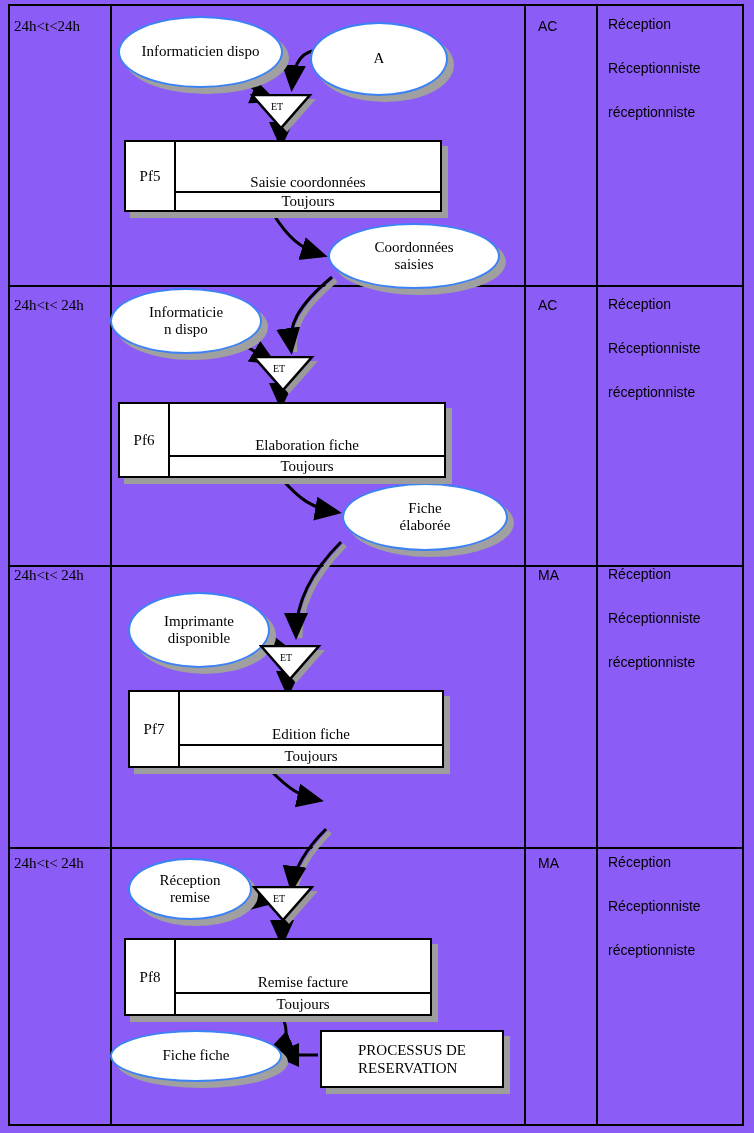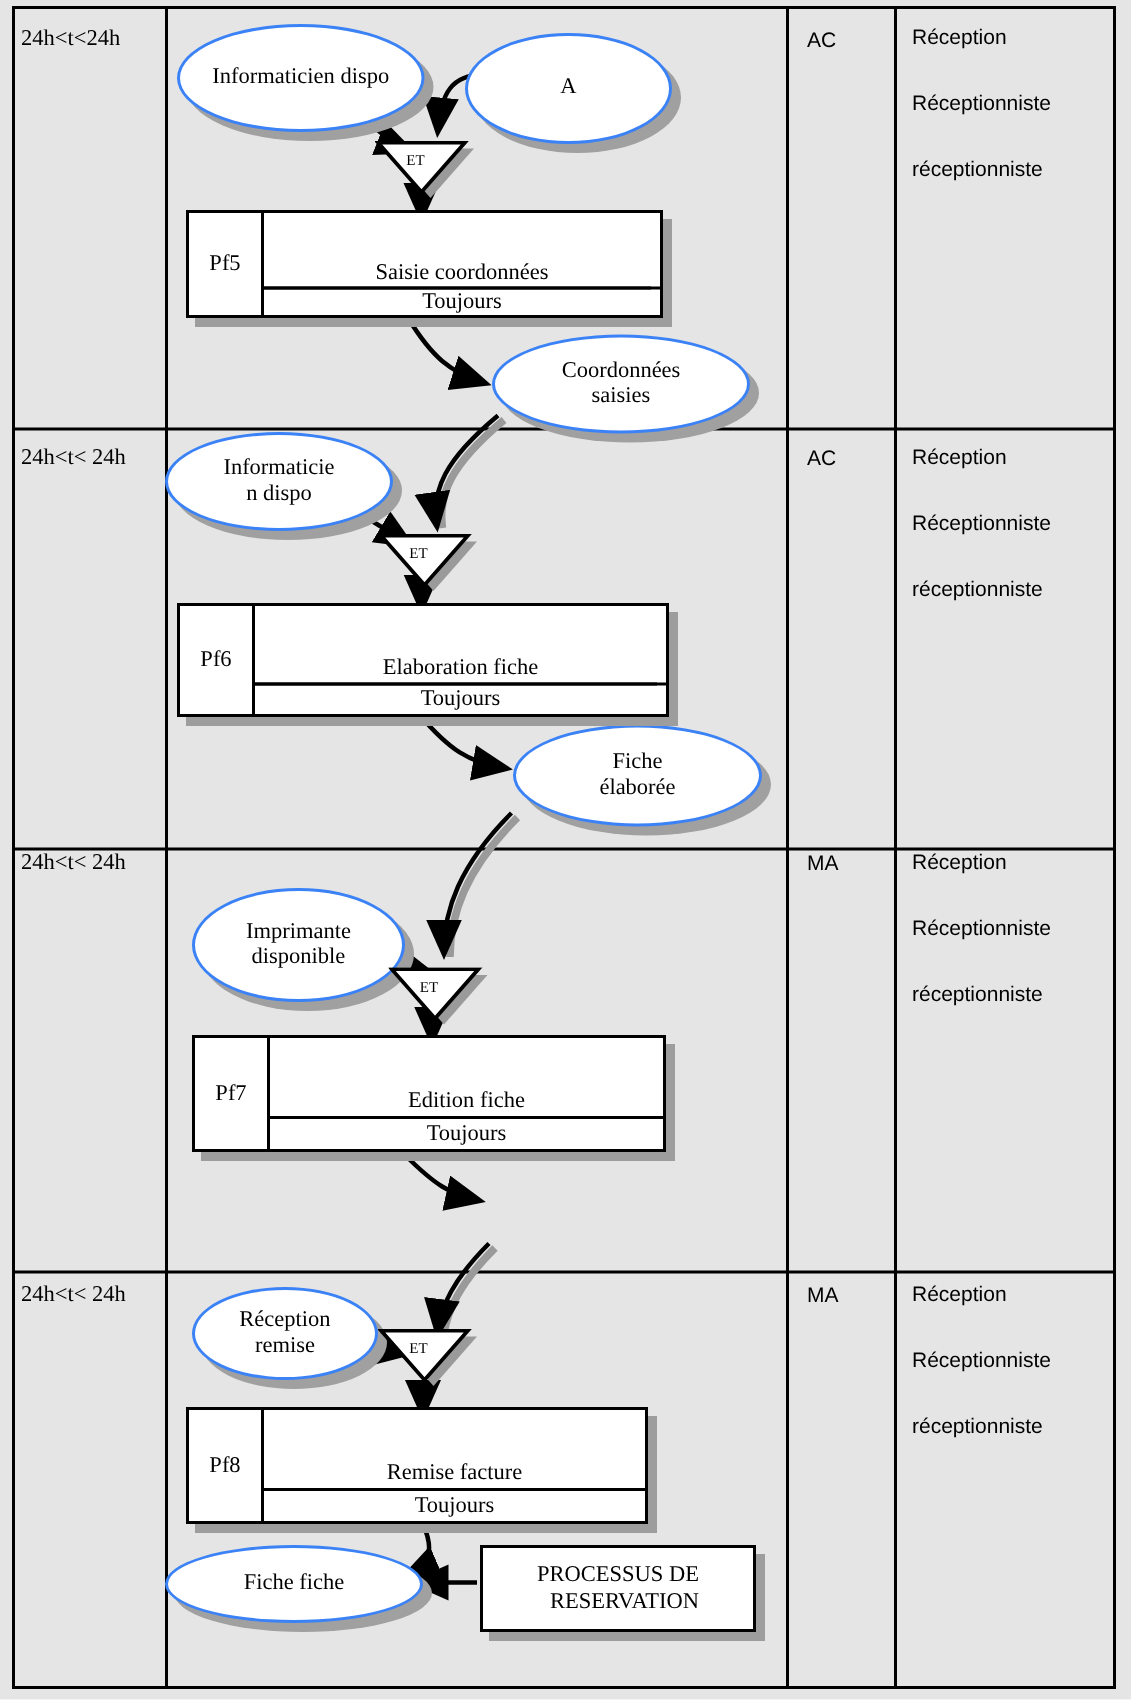--- a/index.html
+++ b/index.html
@@ -8,21 +8,21 @@
     background: #ffffff;
   }
   body {
     font-family: "Liberation Serif", serif;
     color: #000;
   }
   #page {
     position: relative;
     width: 754px;
     height: 1133px;
-    background: #e5e5e5;
+    background: #8b5cf6;
     overflow: hidden;
   }
   .grid {
     position: absolute;
     left: 8px;
     top: 4px;
     width: 736px;
     height: 1122px;
     border: 2px solid #000;
     box-sizing: border-box;
@@ -157,21 +157,21 @@
   .rect-body {
     position: absolute;
     left: 0; top: 0;
     width: 100%; height: 100%;
     border: 2px solid #000;
     background: #fff;
     box-sizing: border-box;
     display: flex;
     align-items: center;
     justify-content: center;
-    text-align: right;
+    text-align: left;
     font-family: "Liberation Serif", serif;
     font-size: 15px;
     line-height: 1.2;
   }
   svg.arrows {
     position: absolute;
     left: 0; top: 0;
     width: 754px;
     height: 1133px;
     z-index: 2;

